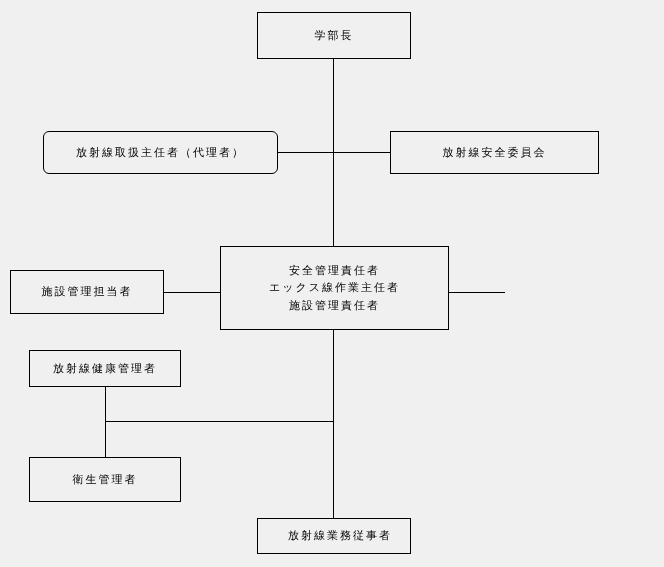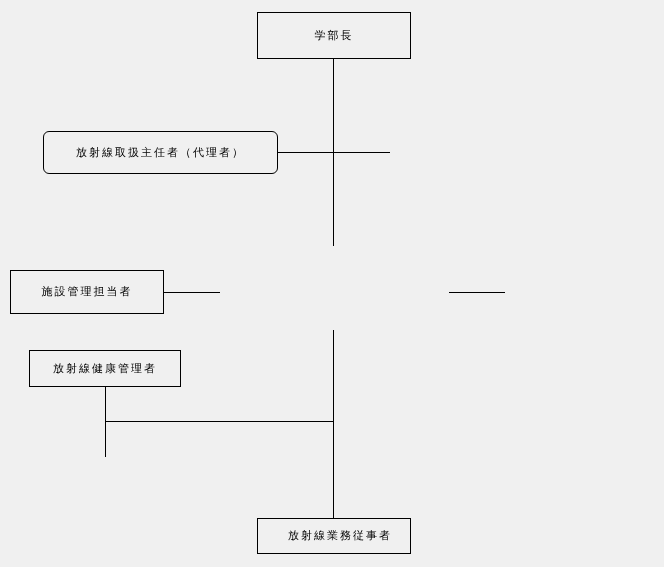--- a/index.html
+++ b/index.html
@@ -60,31 +60,42 @@
 <div class="canvas">
 
   <div class="org-box box-dean">
     <span>学部長</span>
   </div>
 
   <div class="org-box box-handler">
     <span>放射線取扱主任者（代理者）</span>
   </div>
 
+  <div class="org-box box-committee">
+    <span>放射線安全委員会</span>
+  </div>
 
+  <div class="org-box box-central">
+    <span>安全管理責任者</span>
+    <span>エックス線作業主任者</span>
+    <span>施設管理責任者</span>
+  </div>
 
   <div class="org-box box-facility">
     <span>施設管理担当者</span>
   </div>
 
 
   <div class="org-box box-health">
     <span>放射線健康管理者</span>
   </div>
 
+  <div class="org-box box-hygiene">
+    <span>衛生管理者</span>
+  </div>
 
   <div class="org-box box-workers">
     <span>放射線業務従事者</span>
   </div>
 
   <div class="connector line-v-top"></div>
   <div class="connector line-h-row2"></div>
   <div class="connector line-h-left3"></div>
   <div class="connector line-h-right3"></div>
   <div class="connector line-v-bottom"></div>

